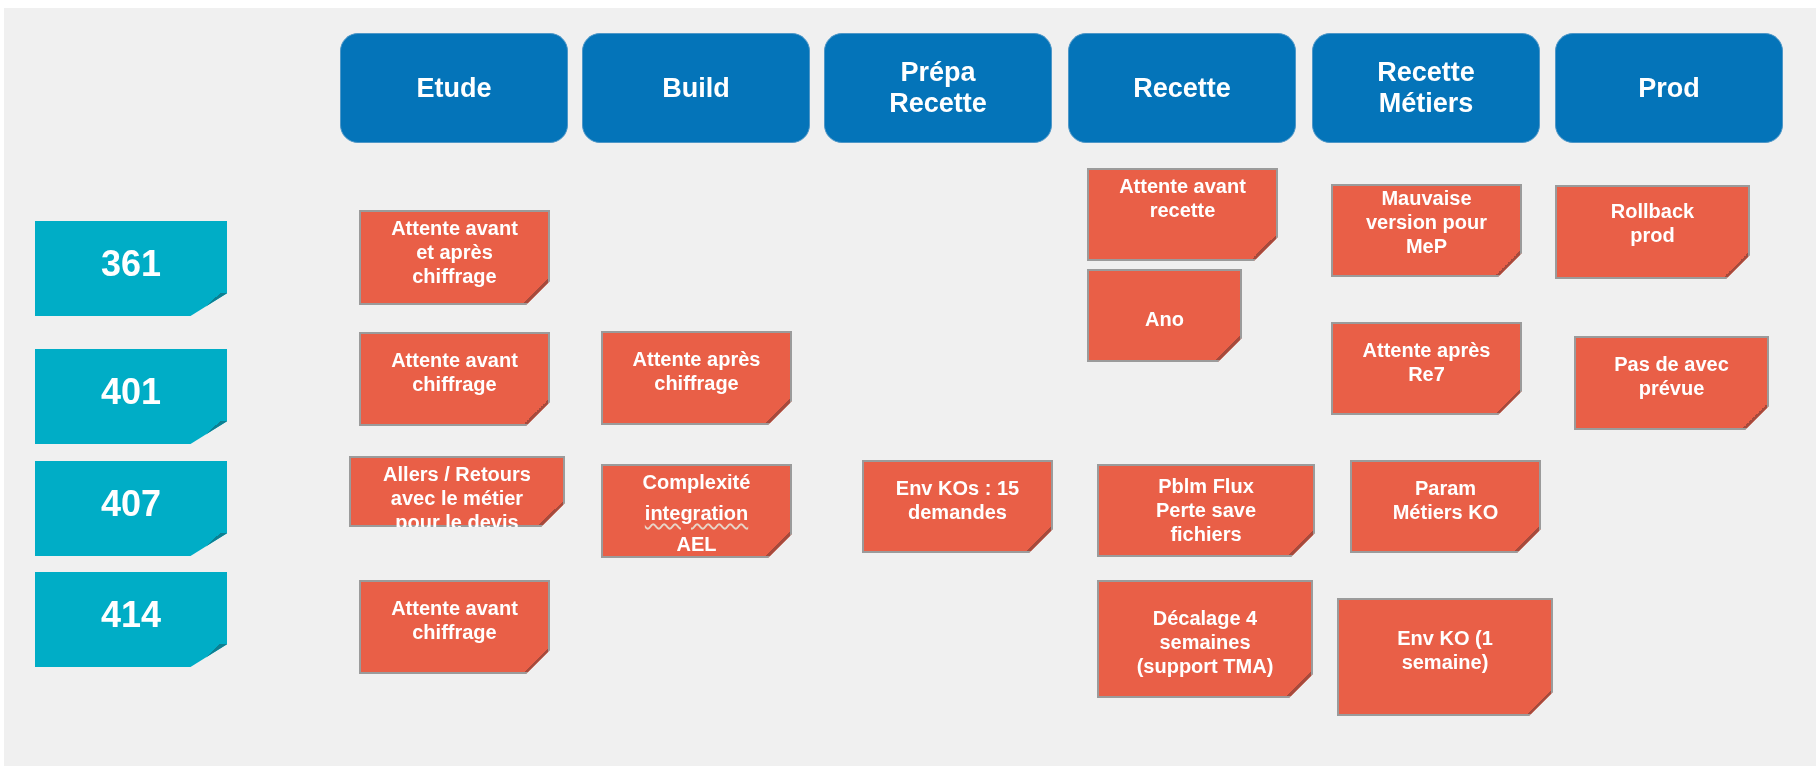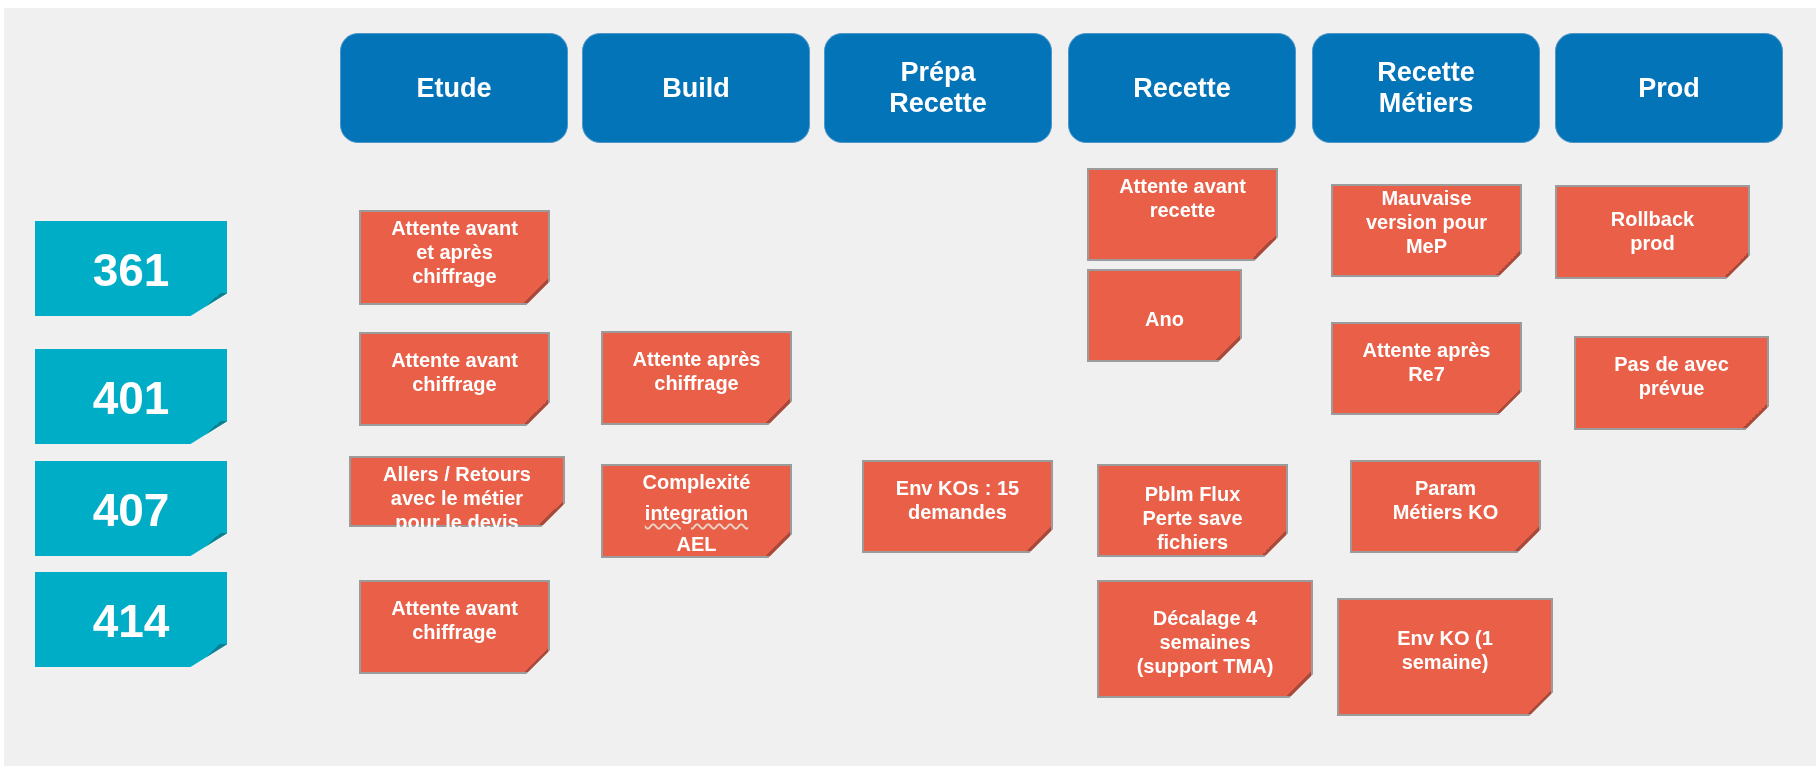--- a/index.html
+++ b/index.html
@@ -5,21 +5,21 @@
   html, body { margin:0; padding:0; background:#ffffff; }
   body { width:1820px; height:774px; position:relative; overflow:hidden;
          font-family:"Liberation Sans", sans-serif; }
   .panel { position:absolute; left:4px; top:8px; width:1812px; height:758px; background:#f0f0f0; }
   .header { position:absolute; top:33px; width:228px; height:110px; background:#0474b9;
             border-radius:18px; color:#fff; font-weight:bold; font-size:27px; line-height:31px;
             display:flex; align-items:center; justify-content:center; text-align:center;
             box-sizing:border-box; border:1px solid #4e97c8; }
   .header span { white-space:pre-line; }
   .rowlabel { position:absolute; left:35px; width:192px; height:95px; background:#00adc6;
-              color:#fff; font-weight:bold; font-size:46px; display:flex; justify-content:center;
+              color:#fff; font-weight:bold; font-size:36px; display:flex; justify-content:center;
               padding-top:22px; box-sizing:border-box;
               clip-path:polygon(0 0,100% 0,100% 76%,81% 100%,0 100%); }
   .rowlabel .fold { position:absolute; right:0; bottom:0; width:37px; height:23px;
               background:linear-gradient(135deg, transparent 50%, #0d7f92 50%); }
   .note { position:absolute; background:#e95f47; color:#fff; font-weight:bold; font-size:20px;
           line-height:24px; text-align:center; box-sizing:border-box; border:2px solid #9b9b9b;
           display:flex; justify-content:center; padding-top:4px;
           clip-path:polygon(0 0,100% 0,100% calc(100% - 24px),calc(100% - 24px) 100%,0 100%); }
   .note span { white-space:pre-line; }
   .note.mid { align-items:flex-start; padding-top:14px; }
@@ -113,21 +113,21 @@
 
 <div class="note" style="left:1087px;top:168px;width:191px;height:93px">
     <span>Attente avant
 recette</span>
     <i class="fold"></i>
   </div>
 <div class="note mid" style="left:1087px;top:269px;width:155px;height:93px;padding-top:36px">
     <span>Ano</span>
     <i class="fold"></i>
   </div>
-<div class="note" style="left:1097px;top:464px;width:191px;height:93px;padding-top:16px">
+<div class="note" style="left:1097px;top:464px;width:218px;height:93px;padding-top:8px">
     <span>Pblm Flux
 Perte save
 fichiers</span>
     <i class="fold"></i>
   </div>
 <div class="note" style="left:1097px;top:580px;width:216px;height:118px;padding-top:24px">
     <span>Décalage 4
 semaines
 (support TMA)</span>
     <i class="fold"></i>
@@ -148,21 +148,21 @@
     <span>Param
 Métiers KO</span>
     <i class="fold"></i>
   </div>
 <div class="note mid" style="left:1337px;top:598px;width:216px;height:118px;padding-top:26px">
     <span>Env KO (1
 semaine)</span>
     <i class="fold"></i>
   </div>
 
-<div class="note mid" style="left:1555px;top:185px;width:195px;height:94px;padding-top:20px">
+<div class="note mid" style="left:1555px;top:185px;width:195px;height:94px;padding-top:12px">
     <span>Rollback
 prod</span>
     <i class="fold"></i>
   </div>
 <div class="note mid" style="left:1574px;top:336px;width:195px;height:94px">
     <span>Pas de avec
 prévue</span>
     <i class="fold"></i>
   </div>
 

